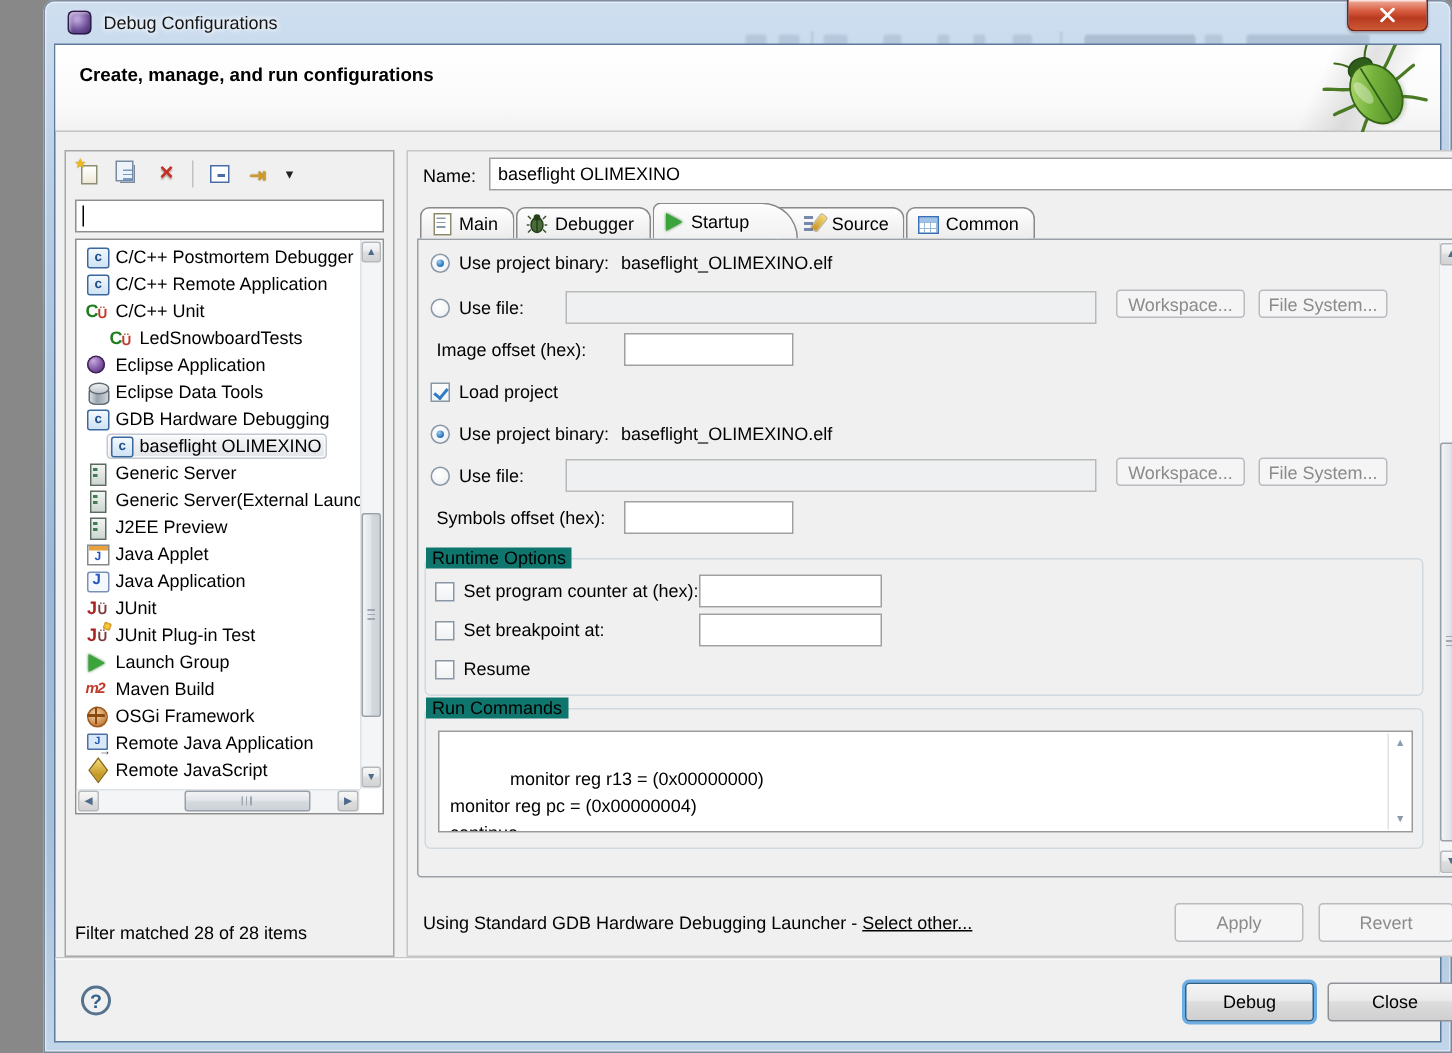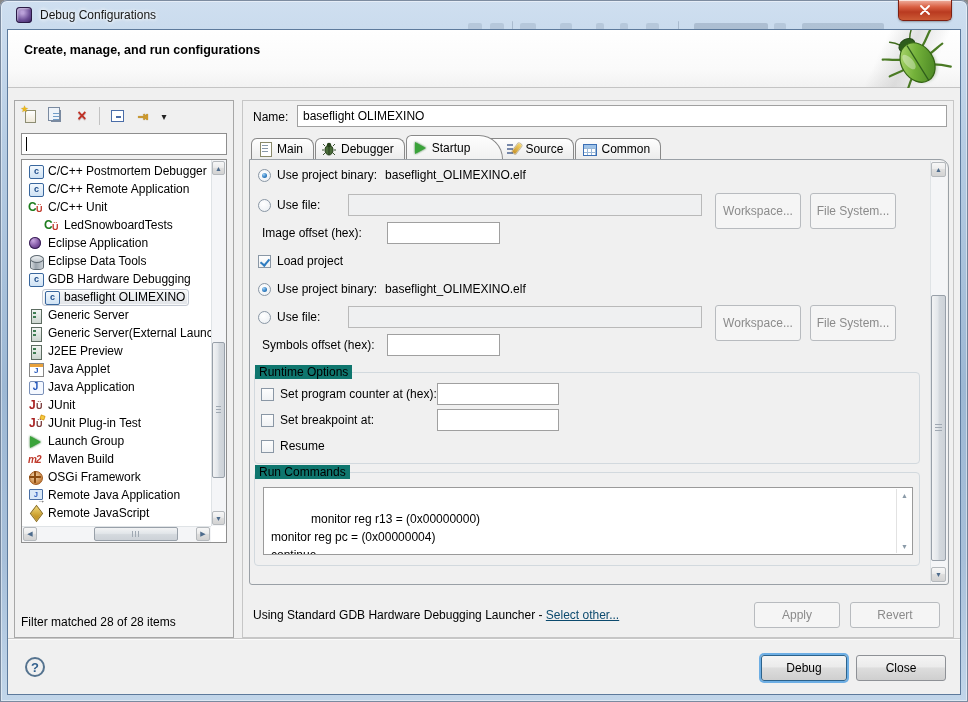--- a/index.html
+++ b/index.html
@@ -2,21 +2,21 @@
 <html><head>
 <meta charset="utf-8">
 <style>
   html,body{margin:0;padding:0;width:968px;height:702px;overflow:hidden;
     font-family:"Liberation Sans",sans-serif;font-size:12px;color:#000;background:#888;}
   *{box-sizing:border-box;}
 
   
   .win{position:absolute;inset:0;border-radius:7px 7px 0 0;
     background:linear-gradient(180deg,#cfdff0 0%,#b7cde4 20%,#9db8d4 55%,#a8c0da 80%,#c2d6ea 100%);
-    box-shadow:inset 0 0 0 1px rgba(40,60,90,.55), inset 0 0 0 2px rgba(255,255,255,.45);}
+    box-shadow:inset 0 0 0 1px rgba(40,60,90,.55), inset 0 0 0 2px rgba(255,255,255,.45);margin-left:29px;}
   .titlebar{position:absolute;left:0;top:0;right:0;height:30px;border-radius:7px 7px 0 0;}
   .dlg-icon{position:absolute;left:16px;top:7px;width:16px;height:16px;border-radius:4px;
     background:radial-gradient(circle at 40% 35%,#b9a0d8 10%,#6a4c95 55%,#3a2560 95%);
     box-shadow:inset 0 0 0 1px #2a1a45,inset 2px 2px 2px rgba(255,255,255,.5);}
   .title{position:absolute;left:40px;top:8px;color:#151515;text-shadow:0 0 4px #fff,0 0 4px #fff;}
   .closebtn{position:absolute;right:16px;top:0;width:54px;height:21px;border-radius:0 0 5px 5px;
     background:linear-gradient(180deg,#f0b0a0 0%,#d95f42 35%,#b93a20 60%,#cc5a35 100%);
     border:1px solid #7e1f12;border-top:none;box-shadow:inset 0 1px 0 rgba(255,255,255,.65),0 1px 2px rgba(0,0,0,.3);
     display:flex;align-items:center;justify-content:center;cursor:pointer;}
   .ghosts{position:absolute;left:468px;top:21px;height:18px;width:420px;opacity:.5;filter:blur(.6px);}
@@ -147,34 +147,34 @@
   .frow{position:absolute;display:flex;align-items:center;}
   .rad{width:13px;height:13px;border-radius:50%;border:1px solid #8a97a5;background:radial-gradient(circle at 40% 35%,#fff,#e9edf1);flex:none;position:relative;cursor:pointer;}
   .rad.on::after{content:"";position:absolute;left:3px;top:3px;width:5px;height:5px;border-radius:50%;
     background:radial-gradient(circle at 35% 30%,#9fd0f5,#2f7cc0 60%,#1b5e9b);}
   .chk{width:13px;height:13px;border:1px solid #8a97a5;background:linear-gradient(#fdfdfd,#f0f2f4);flex:none;position:relative;cursor:pointer;}
   .chk.on::after{content:"";position:absolute;left:3px;top:1px;width:4px;height:7px;border:solid #2f7cc0;border-width:0 2px 2px 0;transform:rotate(40deg);}
   .flabel{margin-left:6px;}
   .fvalue{margin-left:8px;}
   .tinput{height:22px;border:1px solid #a0a0a0;background:#fff;padding:0 4px;font:12px "Liberation Sans",sans-serif;position:absolute;}
   .tinput.dis{background:#eff0f1;border-color:#b9b9b9;}
-  .btn{position:absolute;height:36px;border:1px solid #8e9196;border-radius:3px;
+  .btn{position:absolute;height:19px;border:1px solid #8e9196;border-radius:3px;
     background:linear-gradient(180deg,#f4f4f4 0%,#ebebeb 45%,#dddddd 50%,#cfcfcf 100%);
     display:flex;align-items:center;justify-content:center;font:12px "Liberation Sans",sans-serif;cursor:pointer;}
   .btn.disabled{background:#f5f5f5;border-color:#b8bbbf;color:#8b8b8b;cursor:default;}
   .btn.default{border-color:#2c628b;box-shadow:0 0 0 2px #6daee4;}
   .grp{position:absolute;border:1px solid #d2d9de;border-radius:4px;}
   .grp .gtitle{position:absolute;left:0;top:-8px;background:#0f766e;padding:0 4px;}
   .runtxt{position:absolute;background:#fff;border:1px solid #9a9a9a;white-space:pre;padding:4px 20px 4px 7px;line-height:18px;overflow:hidden;cursor:text;}
   .mini-sb{position:absolute;right:1px;top:1px;bottom:1px;width:15px;background:#fff;border-left:1px solid #e2e2e2;}
   .mini-sb .up,.mini-sb .dn{position:absolute;left:2px;width:11px;height:11px;font-size:7px;color:#8a9aa8;text-align:center;line-height:11px;}
   .mini-sb .up{top:1px}.mini-sb .dn{bottom:1px}
 
   .launchrow{position:absolute;left:10px;top:507px;}
-  .launchrow a{color:#0c4a6e;}
+  .launchrow a{color:#000000;}
 
   .bottomsep{position:absolute;left:0;top:608px;right:0;height:2px;border-top:1px solid #c7c7c7;border-bottom:1px solid #fbfbfb;}
   .helpbtn{position:absolute;left:17px;top:627px;width:20px;height:20px;border-radius:50%;border:2px solid #55738f;
     color:#33618e;font-weight:bold;font-size:13px;display:flex;align-items:center;justify-content:center;cursor:pointer;}
 </style>
 </head>
 <body>
 
 <div class="win">
 

